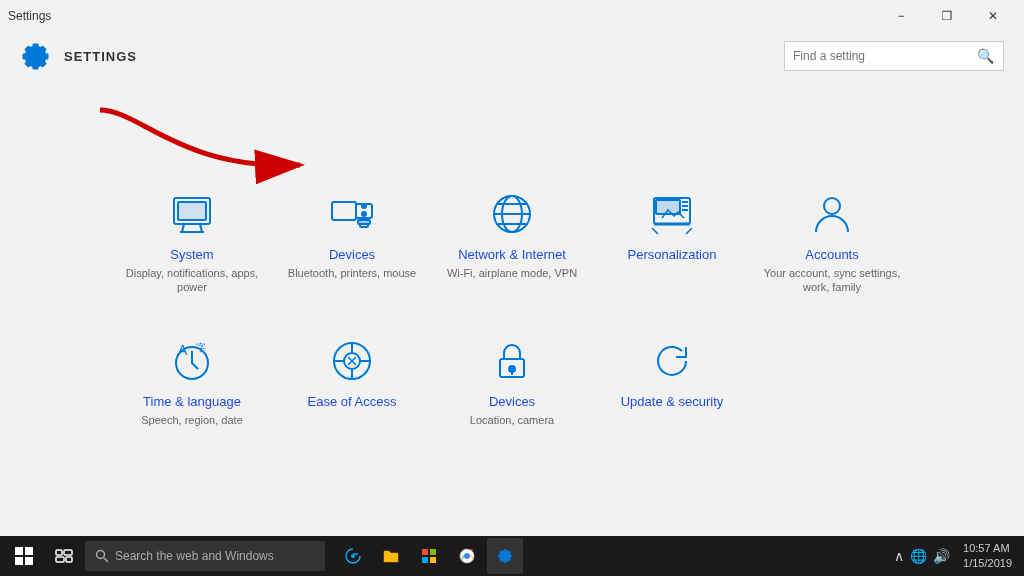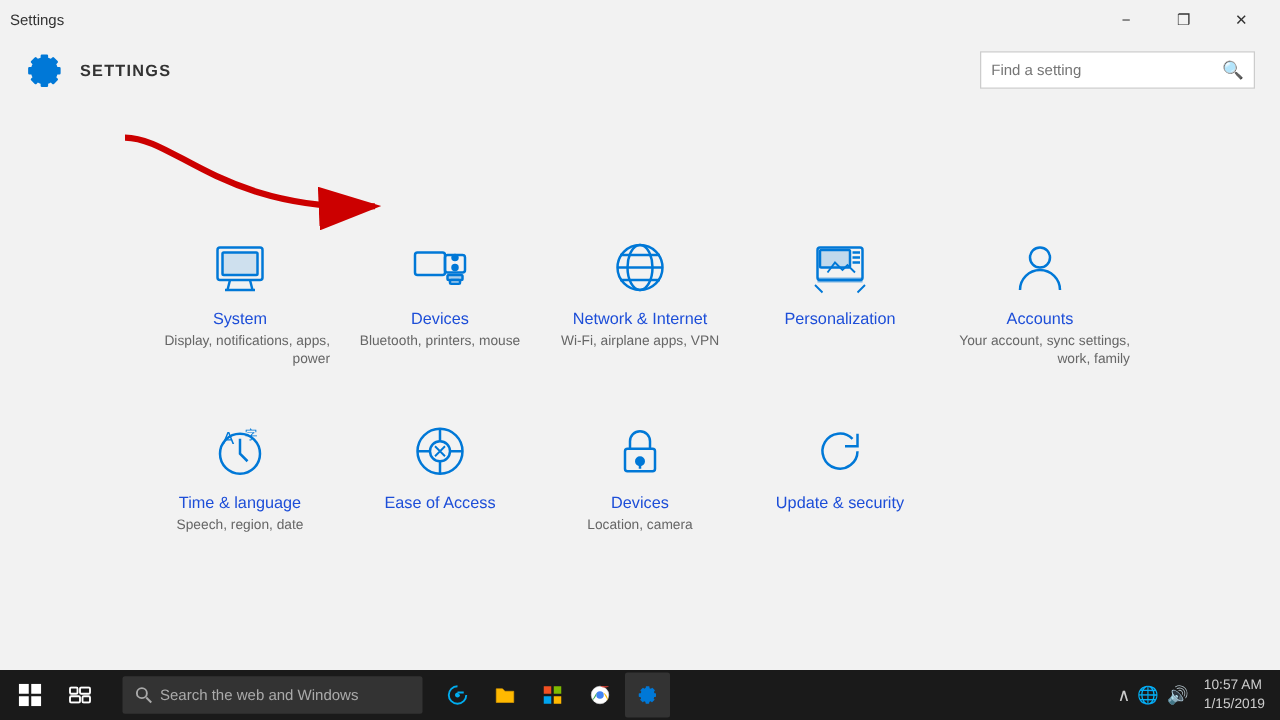--- a/index.html
+++ b/index.html
@@ -154,21 +154,20 @@
     .settings-item-title {
       font-size: 13px;
       color: #1d4ed8;
       margin-bottom: 4px;
       font-weight: 400;
     }
     .settings-item-desc {
       font-size: 11px;
       color: #666;
       line-height: 1.3;
-      text-align: right;
     }
 
     
     .taskbar {
       background: #1a1a1a;
       height: 40px;
       display: flex;
       align-items: center;
       padding: 0 4px;
       flex-shrink: 0;
@@ -176,21 +175,21 @@
     }
     .taskbar-search {
       display: flex;
       align-items: center;
       background: #333;
       border-radius: 2px;
       padding: 0 10px;
       height: 30px;
       width: 240px;
       gap: 6px;
-      margin-left: 14px;
+      margin-left: 1px;
     }
     .taskbar-search-text {
       color: #aaa;
       font-size: 12px;
     }
     .taskbar-icon {
       width: 36px;
       height: 36px;
       display: flex;
       align-items: center;
@@ -303,21 +302,21 @@
     <div class="settings-item-icon">
       <svg viewBox="0 0 48 48" fill="none" stroke="#0078d7" stroke-width="2" width="48" height="48">
     <circle cx="24" cy="24" r="18"></circle>
     <ellipse cx="24" cy="24" rx="10" ry="18"></ellipse>
     <line x1="6" y1="24" x2="42" y2="24"></line>
     <line x1="8" y1="14" x2="40" y2="14"></line>
     <line x1="8" y1="34" x2="40" y2="34"></line>
   </svg>
     </div>
     <div class="settings-item-title">Network &amp; Internet</div>
-    <div class="settings-item-desc">Wi-Fi, airplane apps, VPN</div>
+    <div class="settings-item-desc">Wi-Fi, airplane mode, VPN</div>
   </div>
       <div class="settings-item">
     <div class="settings-item-icon">
       <svg viewBox="0 0 48 48" fill="none" stroke="#0078d7" stroke-width="2" width="48" height="48">
     <rect x="6" y="8" width="36" height="26" rx="2"></rect>
     <rect x="6" y="32" width="36" height="4" fill="#0078d7" fill-opacity="0.5" stroke="none"></rect>
     <rect x="8" y="10" width="24" height="14" rx="1" fill="#0078d7" fill-opacity="0.2"></rect>
     <line x1="34" y1="12" x2="40" y2="12"></line>
     <line x1="34" y1="16" x2="40" y2="16"></line>
     <line x1="34" y1="20" x2="40" y2="20"></line>

